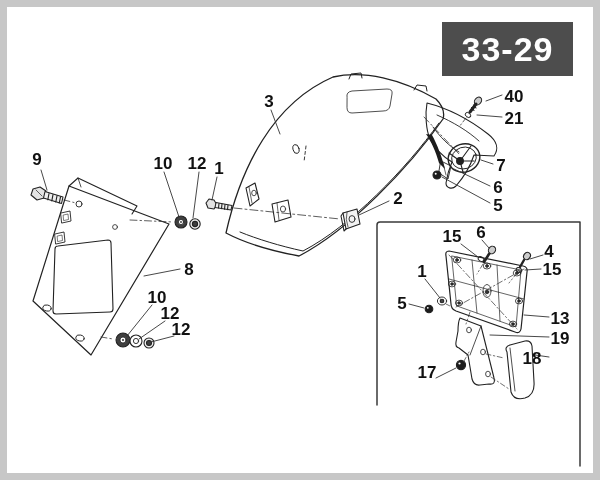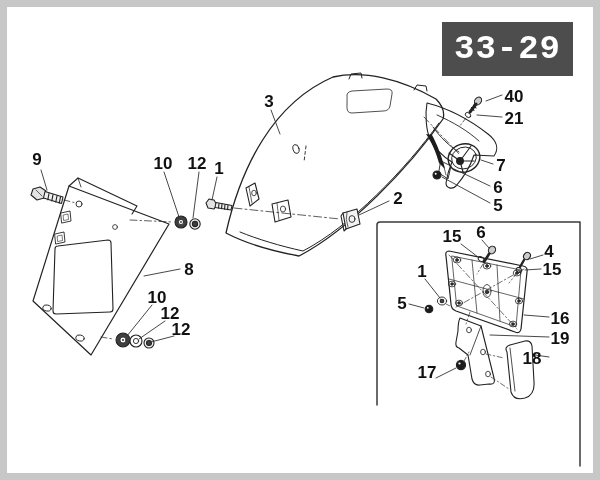--- a/index.html
+++ b/index.html
@@ -1,20 +1,20 @@
 <!DOCTYPE html>
 <html><head>
 <meta charset="utf-8">
 <style>
   html,body{margin:0;padding:0;width:600px;height:480px;overflow:hidden;background:#fff;}
   body{position:relative;font-family:"Liberation Sans",sans-serif;}
   .frame{position:absolute;inset:0;border:7px solid #c7c7c7;box-sizing:border-box;pointer-events:none;z-index:5;}
   .badge{position:absolute;left:442px;top:22px;width:131px;height:54px;background:#4d4d4d;color:#fff;
          display:flex;align-items:center;justify-content:center;font-size:34px;font-weight:bold;
-         letter-spacing:1px;z-index:4;font-family:Liberation Mono, monospace;}
+         letter-spacing:1px;z-index:4;}
   .art{position:absolute;left:0;top:0;z-index:1;}
   .callout{position:absolute;transform:translate(-50%,-50%);font-size:17px;font-weight:bold;color:#111;
            z-index:3;line-height:1;white-space:nowrap;}
 </style>
 </head>
 <body>
 
 <div class="frame"></div>
 <div class="badge">33-29</div>
 
@@ -237,16 +237,16 @@
 <div class="callout" style="left:189px;top:269px">8</div>
 <div class="callout" style="left:157px;top:297px">10</div>
 <div class="callout" style="left:170px;top:313px">12</div>
 <div class="callout" style="left:181px;top:329px">12</div>
 <div class="callout" style="left:452px;top:236px">15</div>
 <div class="callout" style="left:481px;top:232px">6</div>
 <div class="callout" style="left:549px;top:251px">4</div>
 <div class="callout" style="left:552px;top:269px">15</div>
 <div class="callout" style="left:422px;top:271px">1</div>
 <div class="callout" style="left:402px;top:303px">5</div>
-<div class="callout" style="left:560px;top:318px">16</div>
+<div class="callout" style="left:560px;top:318px">13</div>
 <div class="callout" style="left:560px;top:338px">19</div>
 <div class="callout" style="left:532px;top:358px">18</div>
 <div class="callout" style="left:427px;top:372px">17</div>
 
 </body></html>

